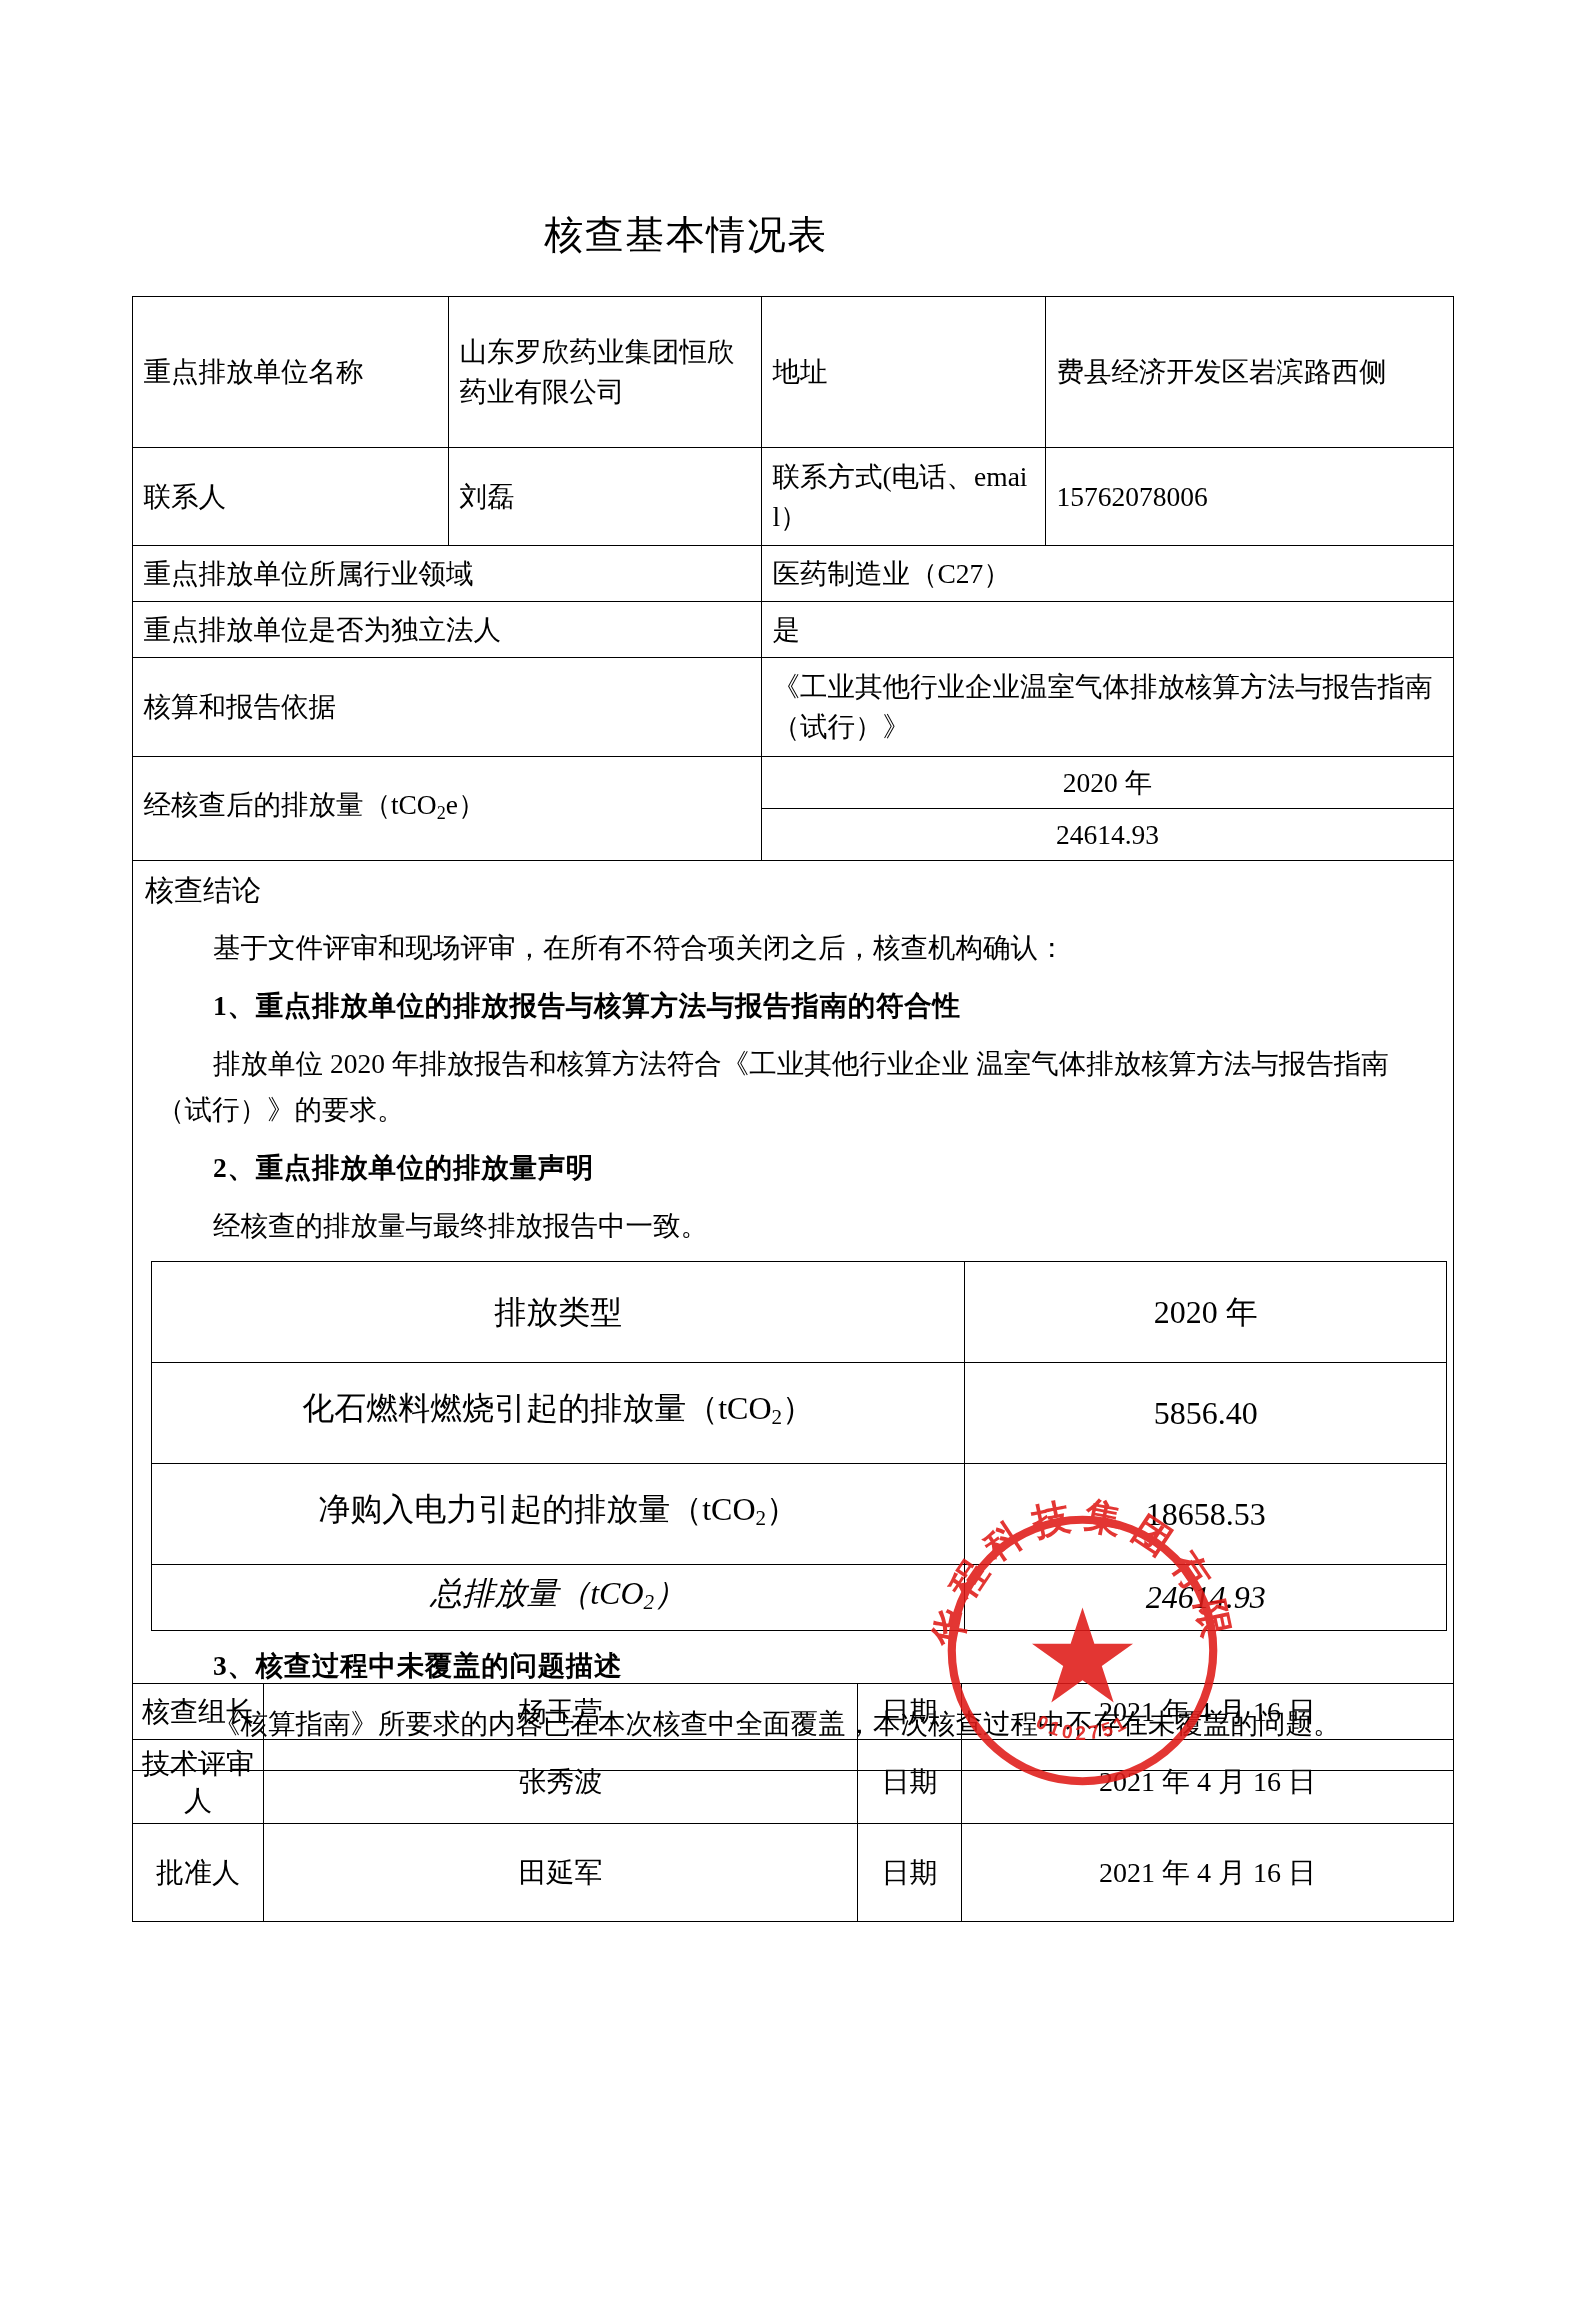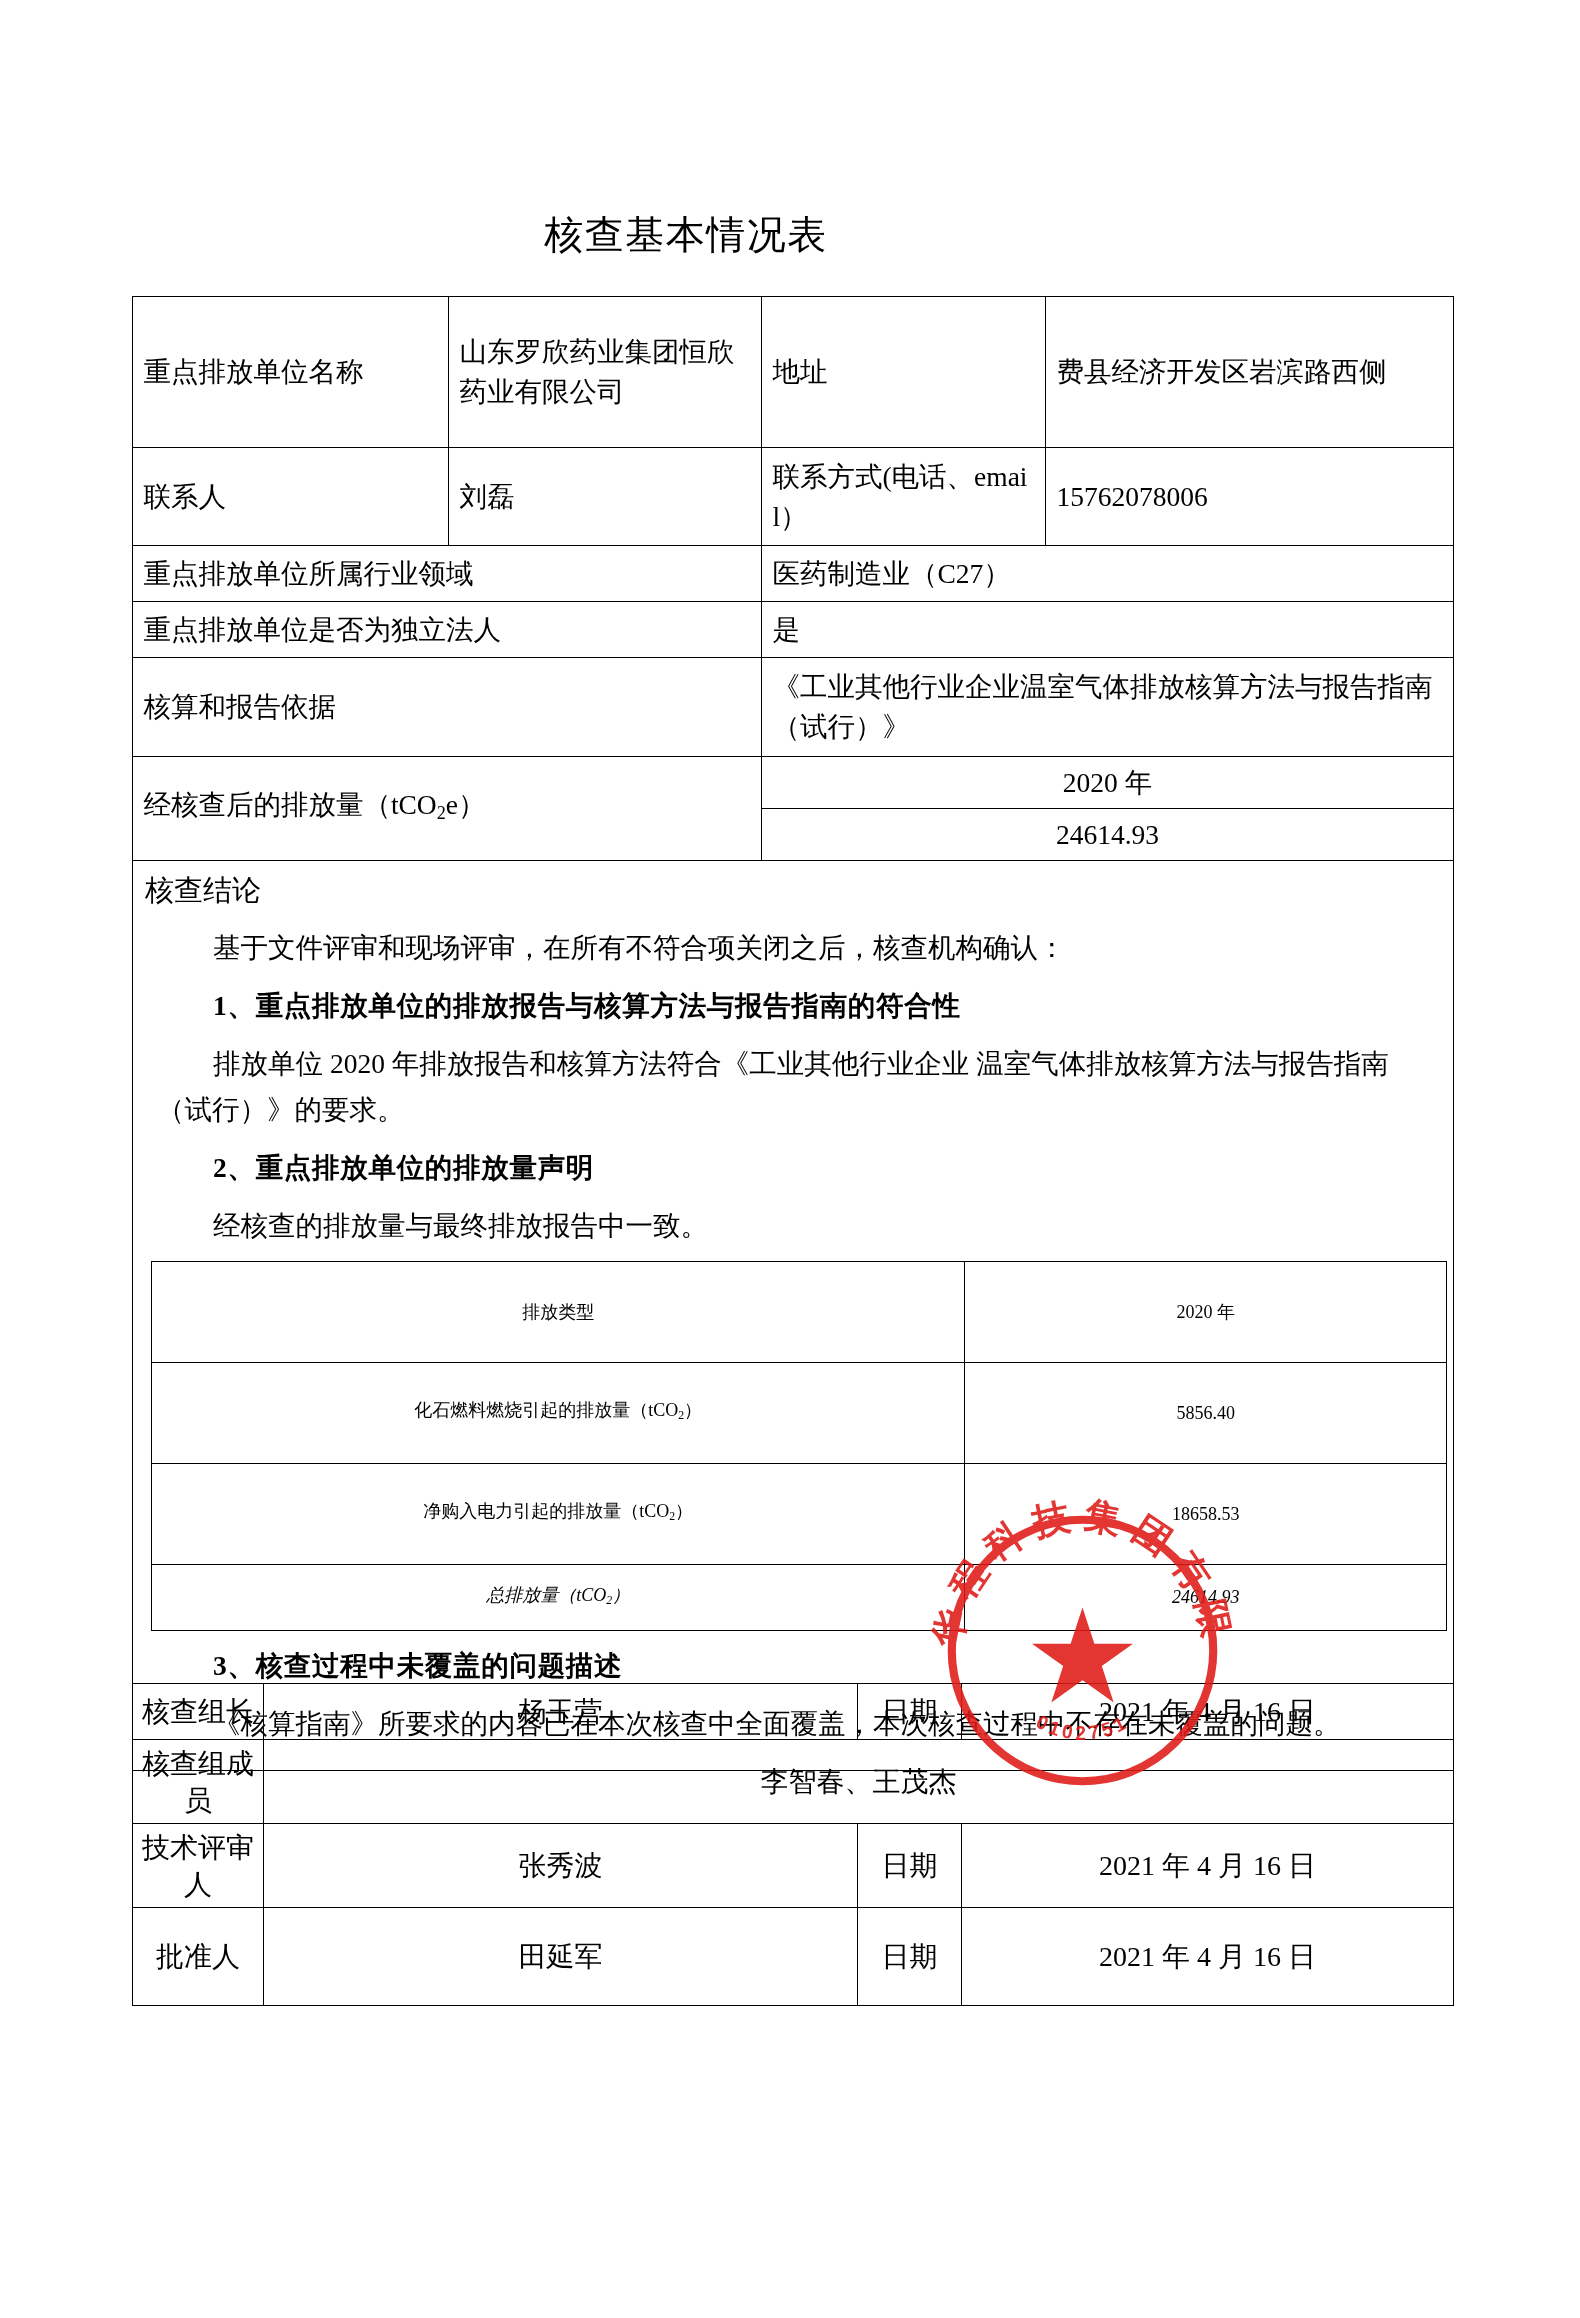--- a/index.html
+++ b/index.html
@@ -85,21 +85,21 @@
 
   
   .inner-table {
     border-collapse: collapse;
     table-layout: fixed;
     width: 1296px;
     margin: 10.4px 0 7.4px 6px;
   }
   .inner-table td {
     border: 1.5px solid #000000;
-    font-size: 18px;
+    font-size: 32px;
     line-height: 39px;
     text-align: center;
     vertical-align: middle;
     padding: 6px 7.4px;
   }
   .ir-tall { height: 88px; }
   .ir-med  { height: 88px; }
   .ir-short{ height: 53px; font-style: italic; }
 
   
@@ -235,24 +235,20 @@
       <col style="width:594px">
       <col style="width:104px">
       <col style="width:492px">
     </colgroup>
     <tbody>
       <tr>
         <td style="height:46px">核查组长</td>
         <td>杨玉营</td>
         <td>日期</td>
         <td>2021 年 4 月 16 日</td>
-      </tr>
-      <tr>
-        <td style="height:46px">核查组成员</td>
-        <td colspan="3">李智春、王茂杰</td>
       </tr>
       <tr>
         <td style="height:46px">技术评审人</td>
         <td>张秀波</td>
         <td>日期</td>
         <td>2021 年 4 月 16 日</td>
       </tr>
       <tr>
         <td style="height:88px">批准人</td>
         <td>田延军</td>

